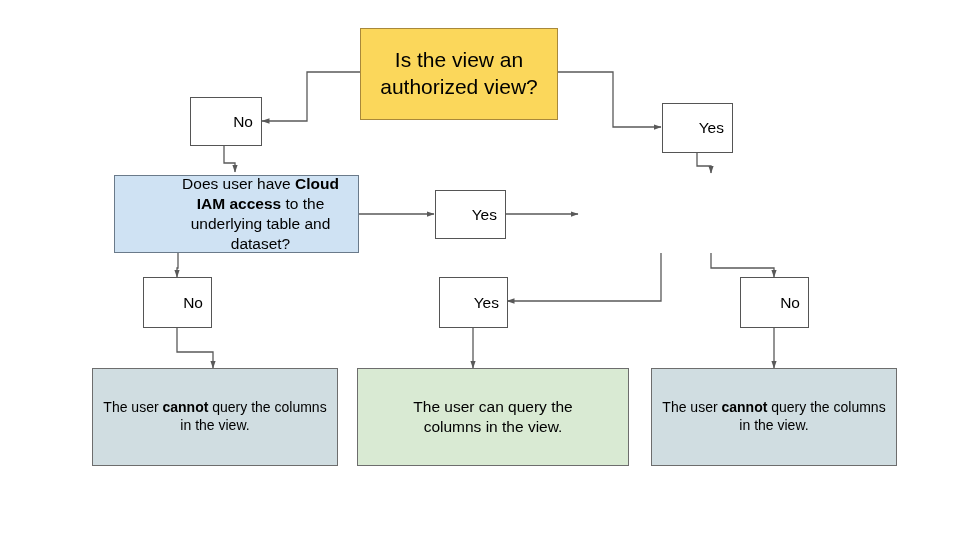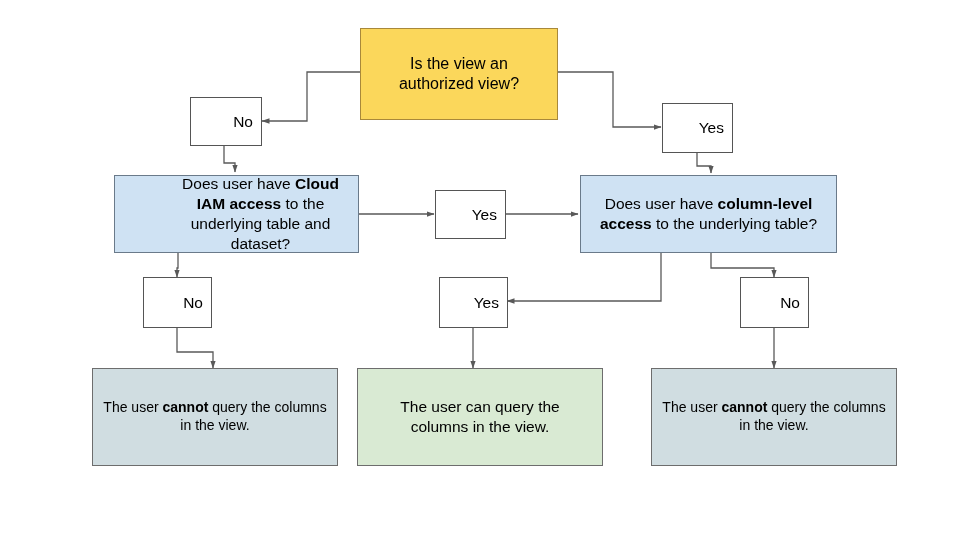--- a/index.html
+++ b/index.html
@@ -40,21 +40,21 @@
     z-index: 2;
   }
   .node .txt {
     display: block;
     padding: 0 8px;
     white-space: pre-line;
   }
   .decision-start {
     background: #fbd75b;
     border-color: #a8883a;
-    font-size: 16px;
+    font-size: 21px;
   }
   .decision {
     background: #cfe2f3;
     border-color: #6a7a8a;
     font-size: 15.5px;
   }
   .label-box {
     background: #ffffff;
     border-color: #555555;
     font-size: 15.5px;
@@ -114,41 +114,38 @@
   </div>
 
   <div class="node decision" style="left:114px; top:175px; width:245px; height:78px;padding-left:48px;">
     <span class="txt"><span>Does user have </span><b>Cloud IAM access</b><span> to the underlying table and dataset?</span></span>
   </div>
 
   <div class="node label-box" style="left:435px; top:190px; width:71px; height:49px;">
     <span class="txt">Yes</span>
   </div>
 
-  <div class="node decision" style="left:580px; top:175px; width:257px; height:78px;">
-    <span class="txt"><span>Does user have </span><b>column-level access</b><span> to the underlying table?</span></span>
-  </div>
 
   <div class="node label-box" style="left:143px; top:277px; width:69px; height:51px;">
     <span class="txt">No</span>
   </div>
 
   <div class="node label-box" style="left:439px; top:277px; width:69px; height:51px;">
     <span class="txt">Yes</span>
   </div>
 
   <div class="node label-box" style="left:740px; top:277px; width:69px; height:51px;">
     <span class="txt">No</span>
   </div>
 
   <div class="node outcome-deny" style="left:92px; top:368px; width:246px; height:98px;">
     <span class="txt"><span>The user </span><b>cannot</b><span> query the columns in the view.</span></span>
   </div>
 
-  <div class="node outcome-allow" style="left:357px; top:368px; width:246px; height:98px;">
+  <div class="node outcome-allow" style="left:357px; top:368px; width:272px; height:98px;">
     <span class="txt">The user can query the
 columns in the view.</span>
   </div>
 
   <div class="node outcome-deny" style="left:651px; top:368px; width:246px; height:98px;">
     <span class="txt"><span>The user </span><b>cannot</b><span> query the columns in the view.</span></span>
   </div>
 
 </div>
 

